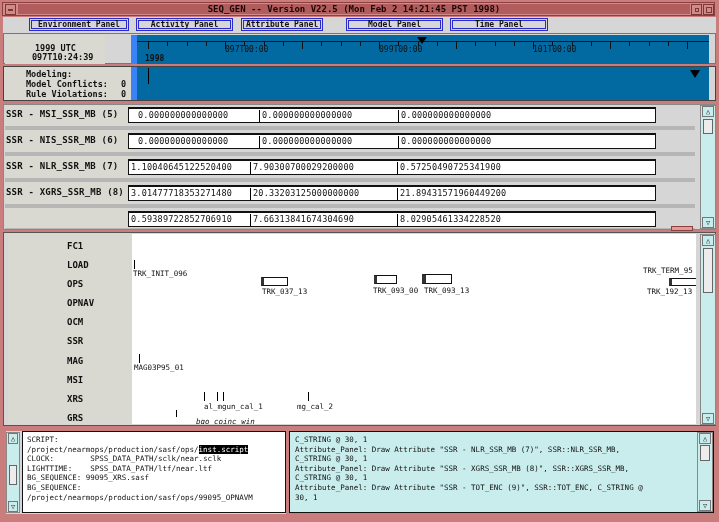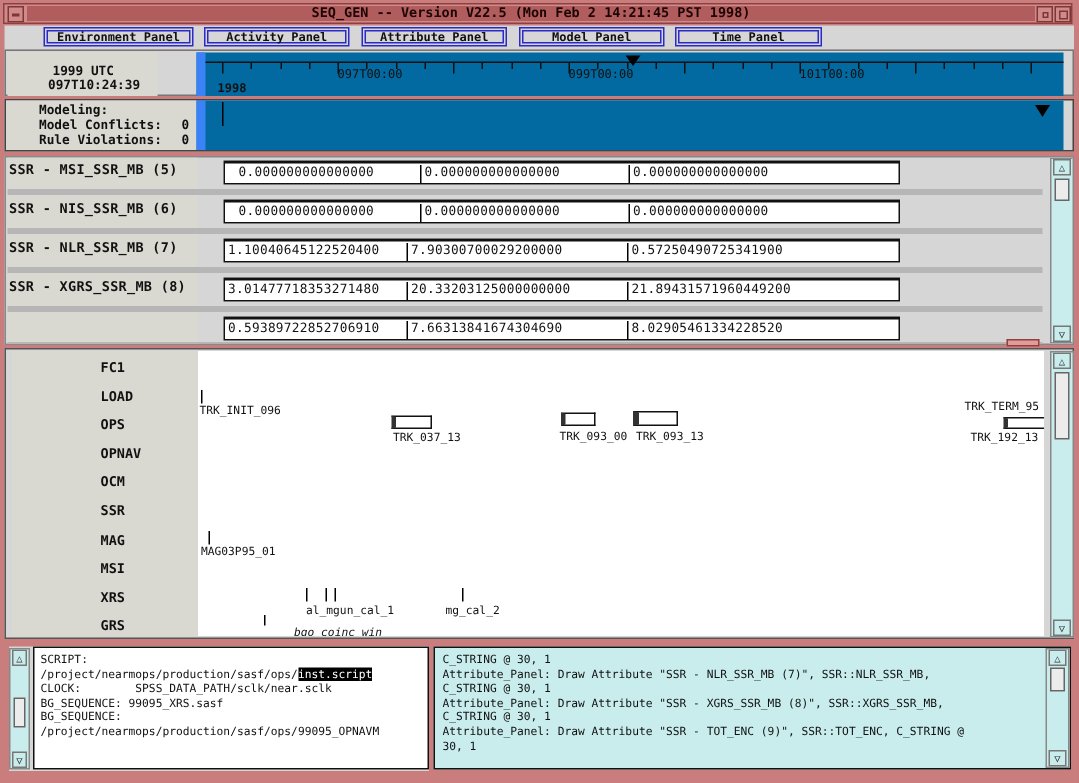--- a/index.html
+++ b/index.html
@@ -49,21 +49,21 @@
   #status-panel { top:66px; height:35px; border:1px solid #444; }
   .st-line { position:absolute; left:22px; font-size:8.5px; font-weight:bold; white-space:pre; }
   .st-val { position:absolute; font-size:8.5px; font-weight:bold; }
   .cursor-v { position:absolute; width:1px; background:#000; }
   .tri-down { position:absolute; width:0; height:0; border-left:5px solid transparent;
     border-right:5px solid transparent; border-top:8px solid #000; }
 
   
   #attr-panel { top:104px; height:126px; border:1px solid #888; overflow:hidden; }
   .attr-label { position:absolute; left:2px; font-size:9px; font-weight:bold; white-space:nowrap; letter-spacing:.2px; }
-  .attr-band { position:absolute; left:145px; width:451px; height:16px;
+  .attr-band { position:absolute; left:124px; width:528px; height:16px;
     background:#fff; border:1px solid #111; border-top-width:2px; overflow:hidden; }
   .attr-band .v { position:absolute; top:1px; font-size:8.5px; line-height:11px; white-space:nowrap; letter-spacing:.2px; }
   .attr-band .vbar { border-left:1px solid #000; padding-left:2px; height:12px; }
   .row-stripe { position:absolute; left:1px; width:690px; height:4px; background:#b6b6b6; }
 
   
   #timeline-panel { top:232px; height:194px; border:1px solid #555; }
   .tl-label-col { position:absolute; left:4px; top:1px; width:124px; height:190px; background:#d9d9d1; }
   .tl-row-label { position:absolute; left:59px; font-size:9px; font-weight:bold; }
   .tl-plot { position:absolute; left:128px; top:1px; width:564px; height:190px; background:#fff; overflow:hidden; }
@@ -103,21 +103,21 @@
       <span class="sq"></span>
     </div>
   <div class="tb-btn" style="right:0px;">
       <span class="sq" style="width:6px;height:6px;left:2px;top:2px;"></span>
     </div>
 </div>
 
 <div class="toolbar">
   <button class="panel-btn" style="left:26px;width:100px;">Environment Panel</button>
   <button class="panel-btn" style="left:133px;width:97px;">Activity Panel</button>
-  <button class="panel-btn" style="left:238px;width:97px;">Attribute Panel</button>
+  <button class="panel-btn" style="left:238px;width:82px;">Attribute Panel</button>
   <button class="panel-btn" style="left:343px;width:97px;">Model Panel</button>
   <button class="panel-btn" style="left:447px;width:98px;">Time Panel</button>
 </div>
 
 <div class="gray-panel" id="time-panel">
   <div class="label-col" style="left:1px;top:1px;width:100px;height:29px;">
     <div class="tp-line" style="left:30px;top:8px;">1999 UTC</div>
     <div class="tp-line" style="left:27px;top:17px;">097T10:24:39</div>
   </div>
   <div class="white-area" style="left:127px;top:1px;width:578px;height:29px;">
@@ -287,20 +287,21 @@
 <div id="script-panel">
   <div class="sb-track" style="left:0;top:1px;width:14px;height:81px;">
     <div class="sb-btn" style="top:0;width:10px;">△</div>
     <div class="sb-thumb" style="top:32px;height:20px;width:8px;"></div>
     <div class="sb-btn" style="bottom:0;width:10px;">▽</div>
   </div>
   <div class="script-box">
     <div class="script-line">SCRIPT:</div>
     <div class="script-line"><span>/project/nearmops/production/sasf/ops/</span><span class="hl">inst.script</span></div>
     <div class="script-line">CLOCK:        SPSS_DATA_PATH/sclk/near.sclk</div>
+    <div class="script-line">LIGHTTIME:    SPSS_DATA_PATH/ltf/near.ltf</div>
     <div class="script-line">BG_SEQUENCE: 99095_XRS.sasf</div>
     <div class="script-line">BG_SEQUENCE:</div>
     <div class="script-line">/project/nearmops/production/sasf/ops/99095_OPNAVM</div>
   </div>
 </div>
 
 <div id="log-panel">
   <div class="log-text">
     <div class="log-line">C_STRING @ 30, 1</div>
     <div class="log-line">Attribute_Panel: Draw Attribute "SSR - NLR_SSR_MB (7)", SSR::NLR_SSR_MB,</div>

